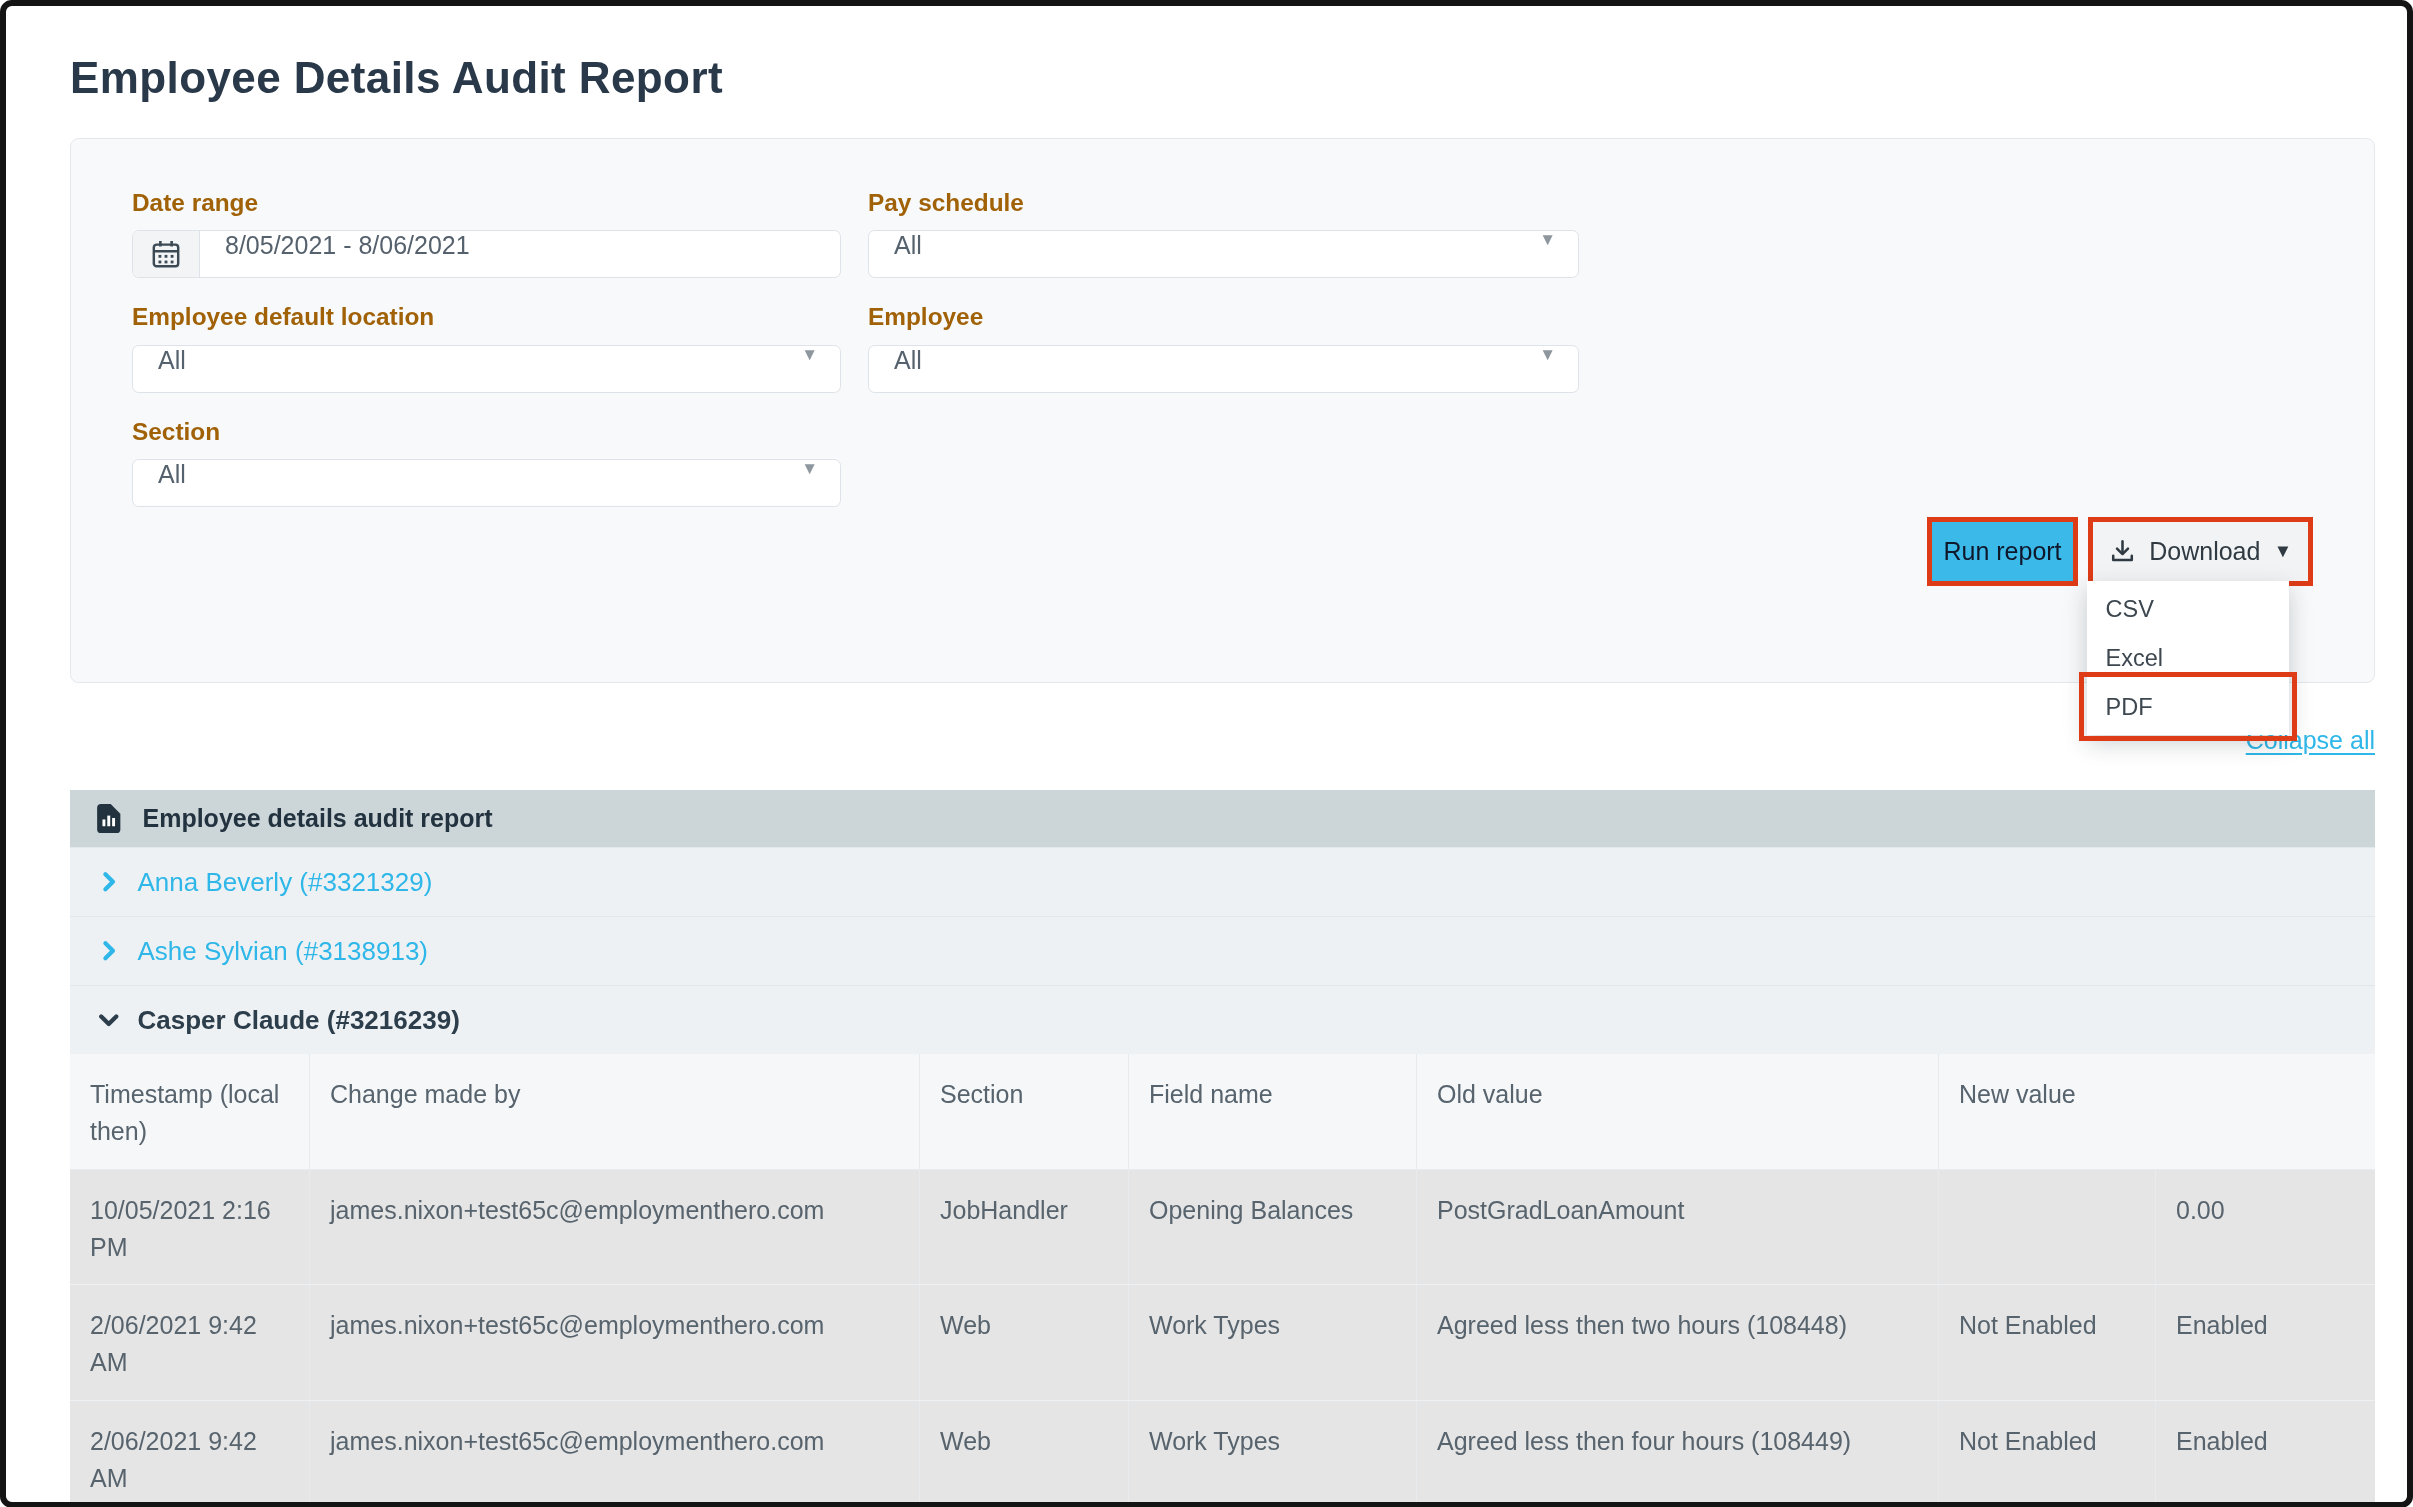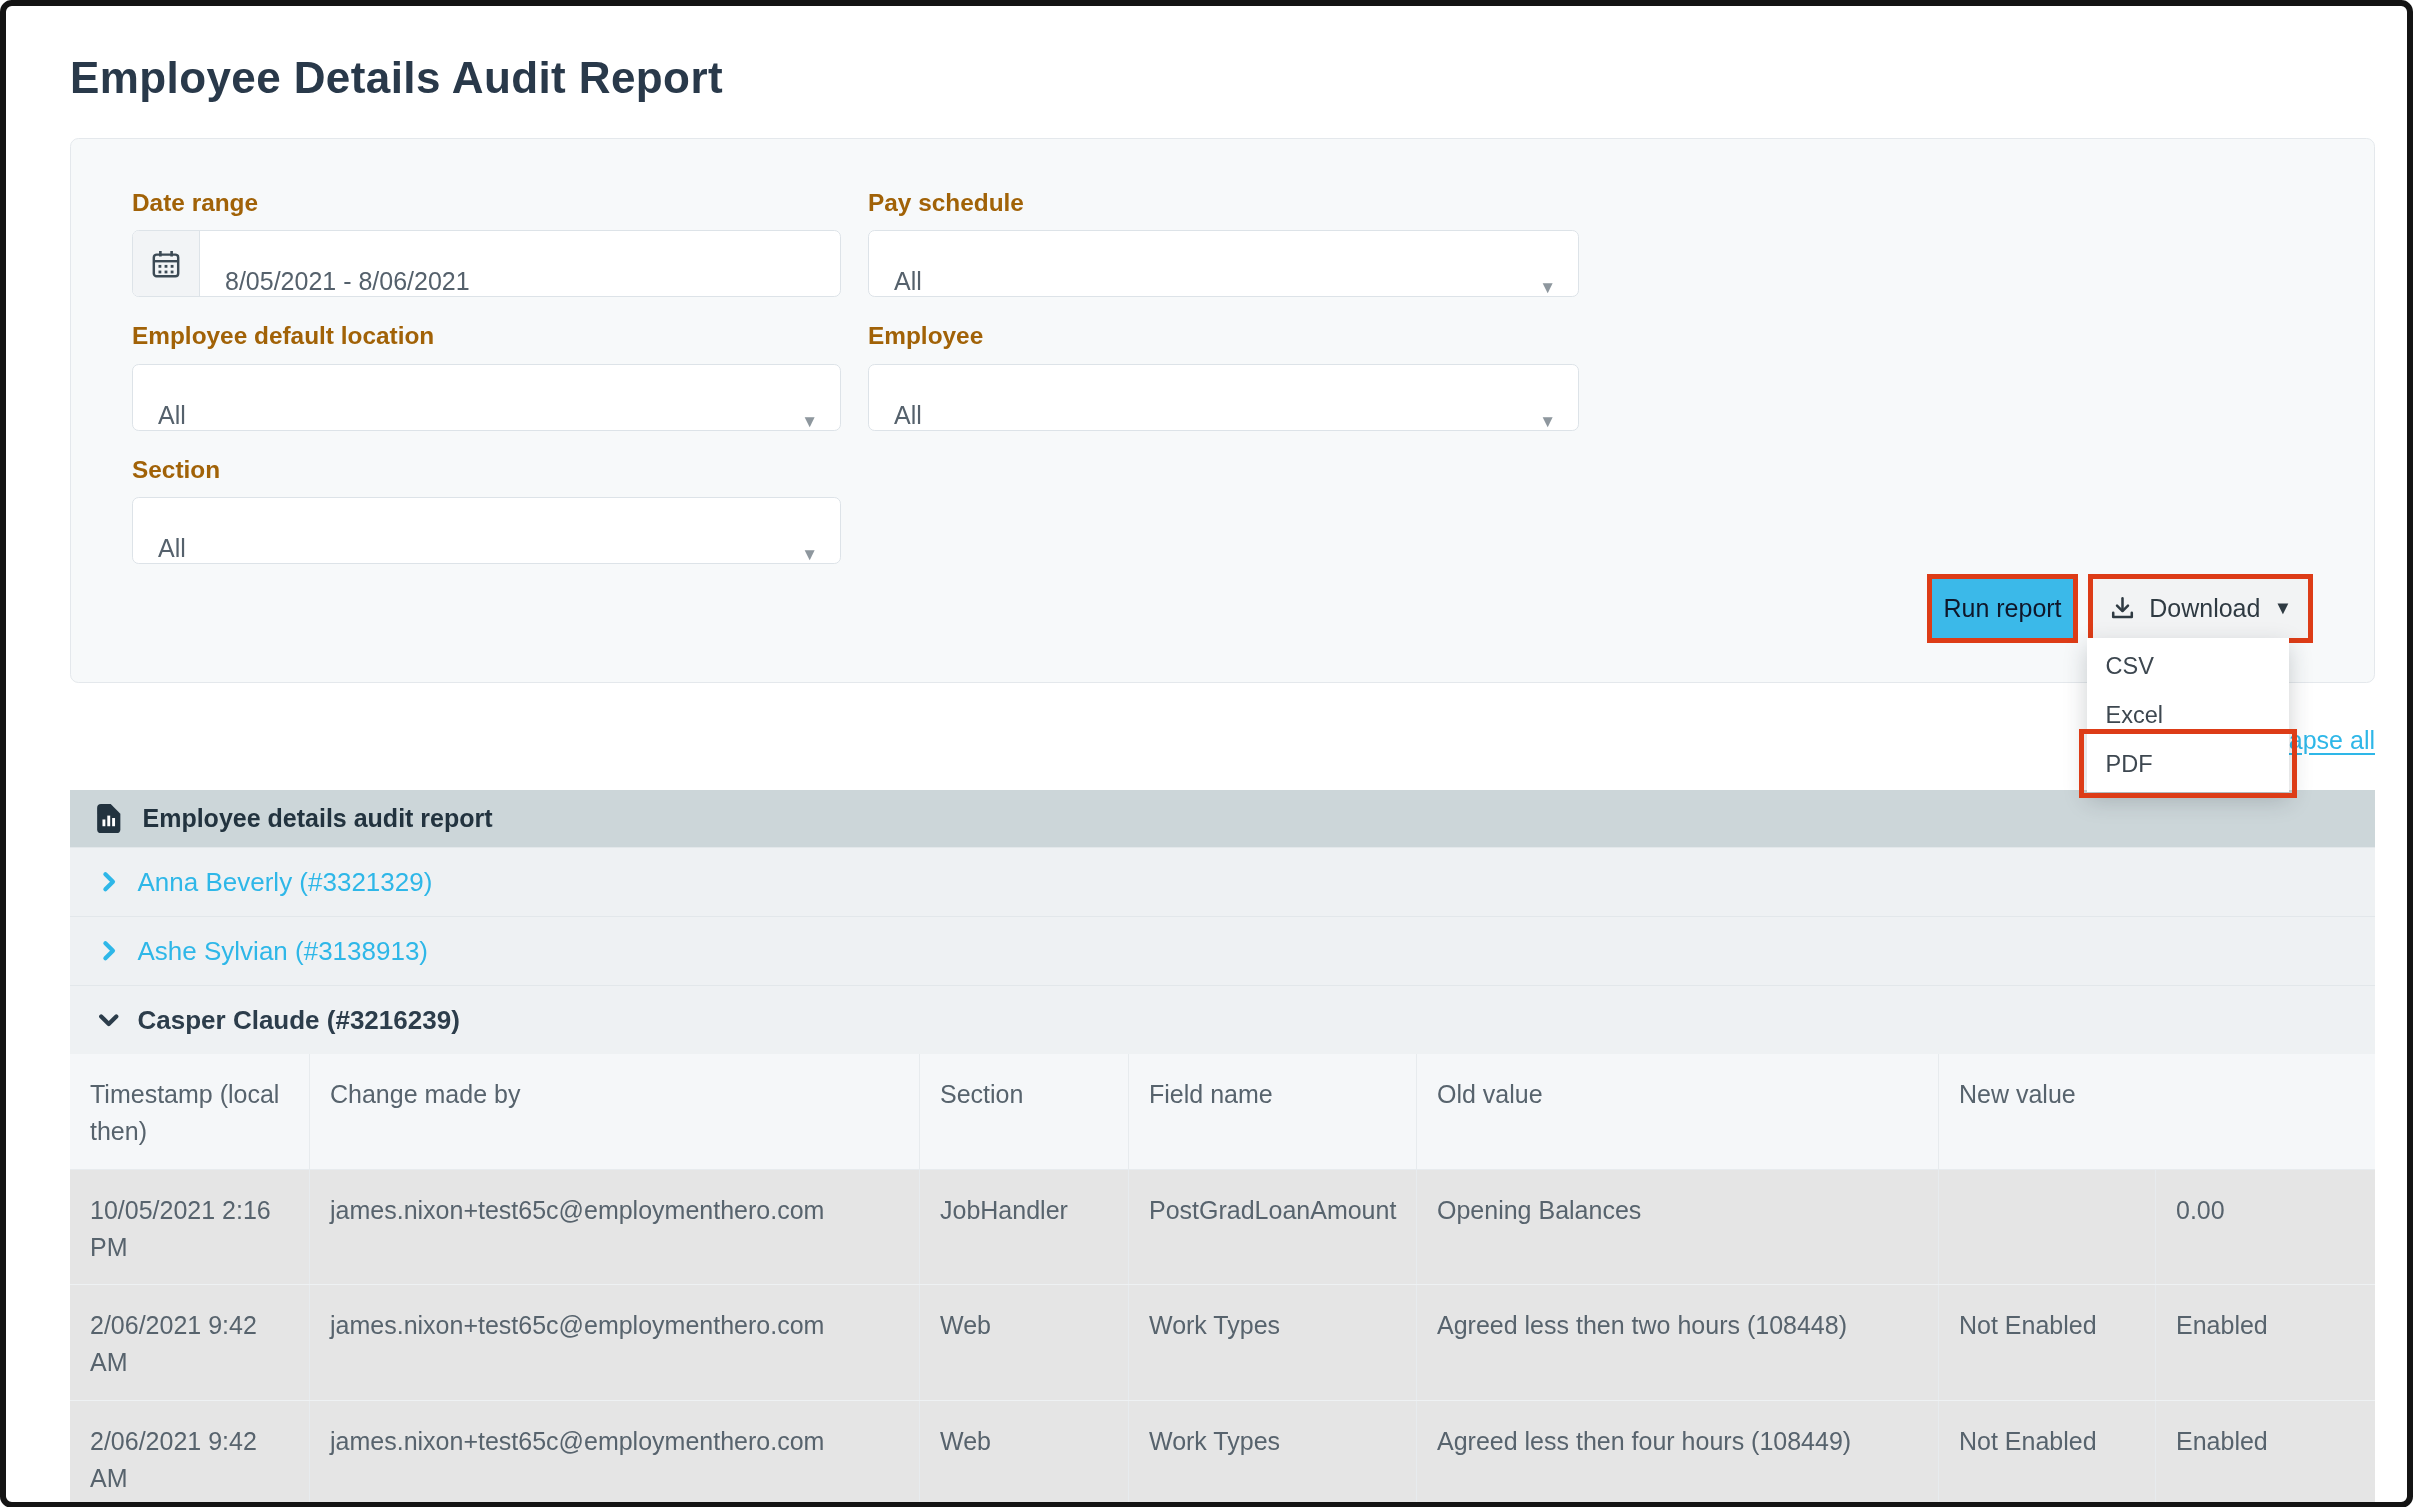--- a/index.html
+++ b/index.html
@@ -39,25 +39,25 @@
   .field { display:flex; flex-direction:column; }
   .field-label {
     font-size: 24.4px;
     font-weight: 600;
     color:#a16207;
     margin-bottom: 13.4px;
   }
   .w-left  { width: 709px; }
   .w-right { width: 711px; }
   .control {
-    height: 67px;
+    height: 48px;
     background:#ffffff;
     border: 1.7px solid #dde3e8;
     border-radius: 6.7px;
-    display:flex; align-items:flex-end;
+    display:flex; align-items:flex-start;
     font-size: 25px;
     color:#55616c;
     position:relative;
   }
   .date-prefix {
     width: 67px; height: 100%;
     background:#f2f4f6;
     border-right: 1.7px solid #dde3e8;
     border-radius: 5px 0 0 5px;
     display:flex; align-items:center; justify-content:center;
@@ -328,22 +328,22 @@
         <div class="cell">Section</div>
         <div class="cell">Field name</div>
         <div class="cell">Old value</div>
         <div class="cell">New value</div>
       </div>
       <div class="grid-body">
         <div class="grid-row">
           <div class="cell">10/05/2021 2:16 PM</div>
           <div class="cell">james.nixon+test65c@employmenthero.com</div>
           <div class="cell">JobHandler</div>
+          <div class="cell">Opening Balances</div>
           <div class="cell">PostGradLoanAmount</div>
-          <div class="cell">Opening Balances</div>
           <div class="cell"></div>
           <div class="cell">0.00</div>
         </div>
         <div class="grid-row">
           <div class="cell">2/06/2021 9:42 AM</div>
           <div class="cell">james.nixon+test65c@employmenthero.com</div>
           <div class="cell">Web</div>
           <div class="cell">Work Types</div>
           <div class="cell">Agreed less then two hours (108448)</div>
           <div class="cell">Not Enabled</div>

